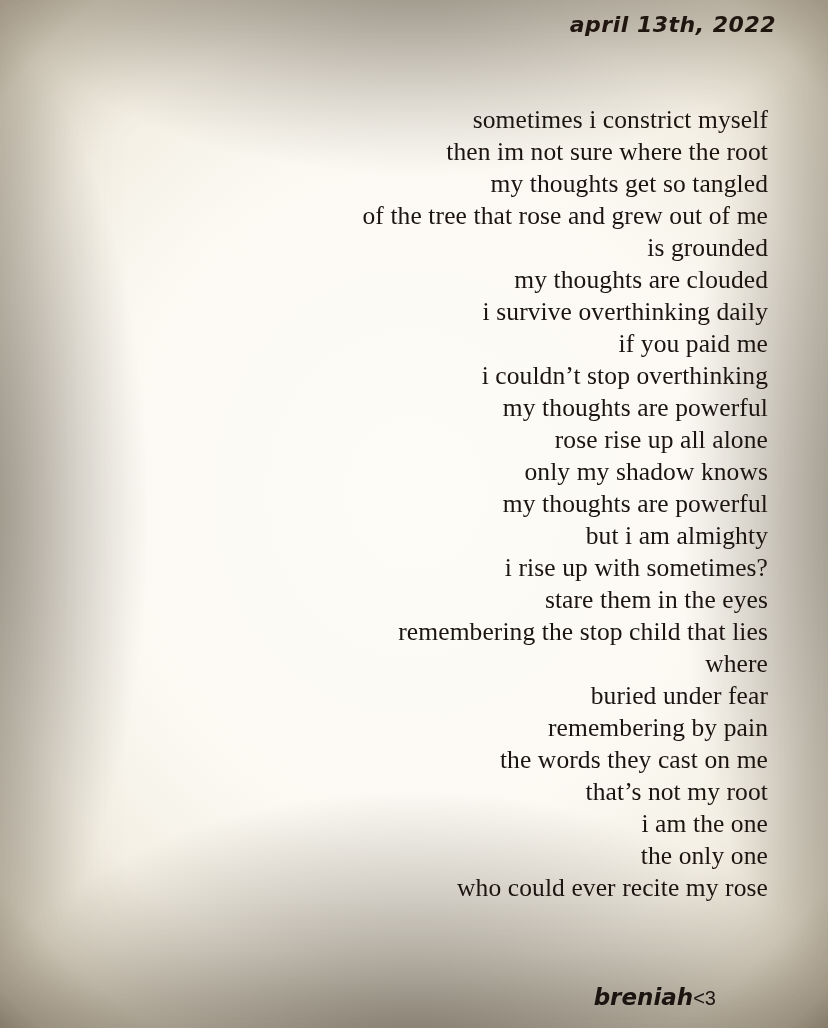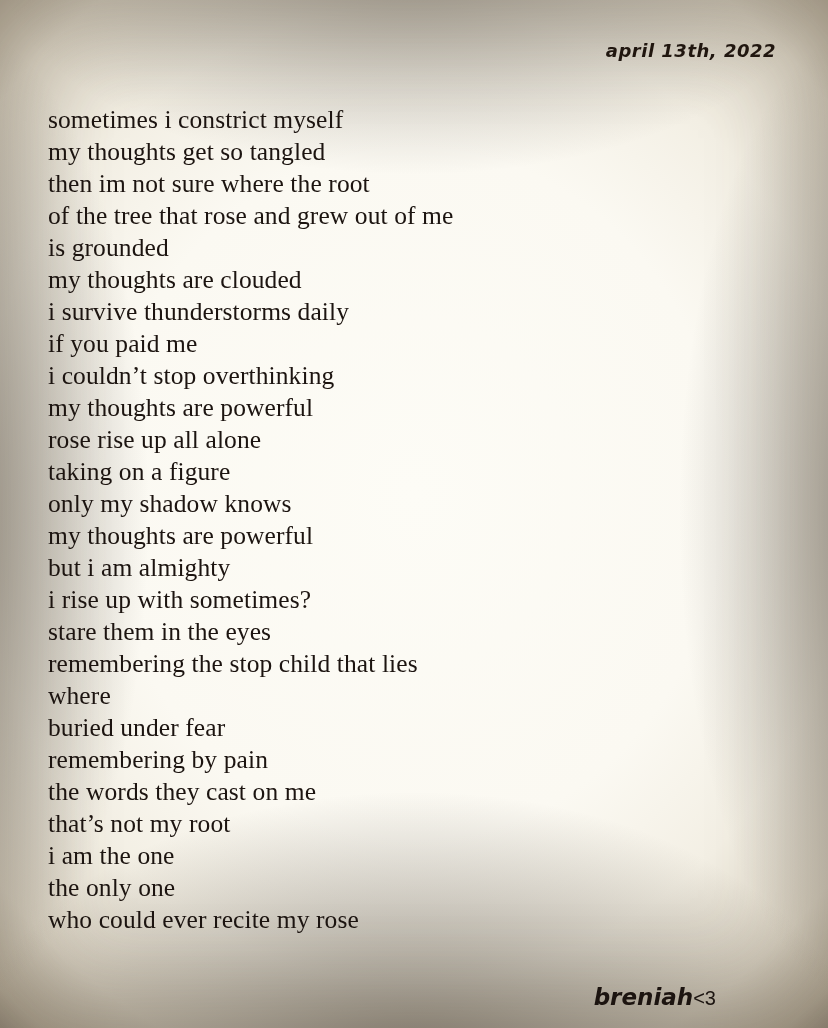--- a/index.html
+++ b/index.html
@@ -40,32 +40,32 @@
     box-shadow: inset 0 0 90px 30px rgba(90,78,62,0.28);
     pointer-events: none;
   }
   .date {
     position: absolute;
     top: 12px;
     right: 52px;
     font-family: "DejaVu Sans", sans-serif;
     font-style: italic;
     font-weight: bold;
-    font-size: 18px;
+    font-size: 22px;
     color: #20160f;
     letter-spacing: 0.5px;
     z-index: 3;
-    margin-top: 28px;
   }
   .poem {
     position: absolute;
     top: 104px;
     left: 48px;
     right: 60px;
     z-index: 3;
+    text-align: right;
   }
   .line {
     font-family: "Liberation Serif", serif;
     font-size: 25.5px;
     line-height: 32px;
     color: #1c1410;
     white-space: pre;
     letter-spacing: 0.1px;
   }
   .signature {
@@ -88,31 +88,30 @@
 </style>
 </head>
 <body>
 
 <div class="page">
 
   <div class="date">april 13th, 2022</div>
 
   <div class="poem">
     <div class="line">sometimes i constrict myself</div>
+    <div class="line">then im not sure where the root</div>
     <div class="line">my thoughts get so tangled</div>
-    <div class="line">then im not sure where the root</div>
     <div class="line">of the tree that rose and grew out of me</div>
     <div class="line">is grounded</div>
     <div class="line">my thoughts are clouded</div>
-    <div class="line">i survive thunderstorms daily</div>
+    <div class="line">i survive overthinking daily</div>
     <div class="line">if you paid me</div>
     <div class="line">i couldn’t stop overthinking</div>
     <div class="line">my thoughts are powerful</div>
     <div class="line">rose rise up all alone</div>
-    <div class="line">taking on a figure</div>
     <div class="line">only my shadow knows</div>
     <div class="line">my thoughts are powerful</div>
     <div class="line">but i am almighty</div>
     <div class="line">i rise up with sometimes?</div>
     <div class="line">stare them in the eyes</div>
     <div class="line">remembering the stop child that lies</div>
     <div class="line">where</div>
     <div class="line">buried under fear</div>
     <div class="line">remembering by pain</div>
     <div class="line">the words they cast on me</div>

